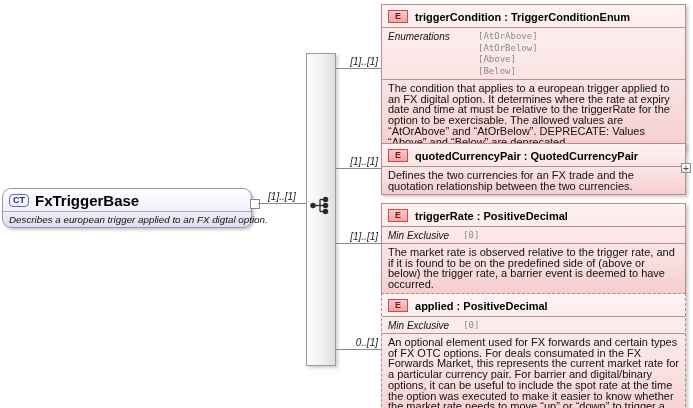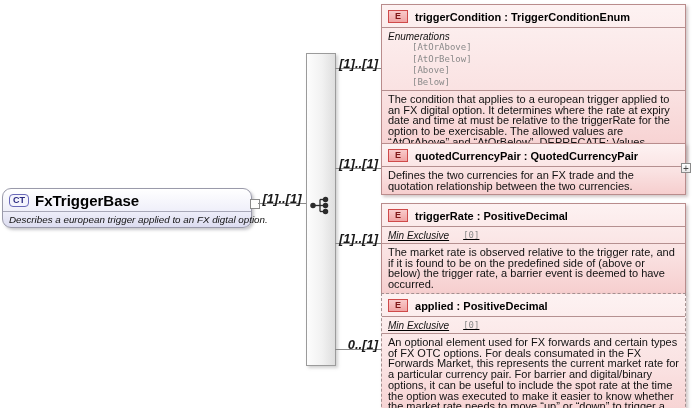--- a/index.html
+++ b/index.html
@@ -3,21 +3,21 @@
 <meta charset="utf-8">
 <style>
   html,body{margin:0;padding:0;background:#fff;}
   #stage{
     position:relative;width:693px;height:408px;background:#ffffff;
     font-family:"Liberation Sans",sans-serif;overflow:hidden;
   }
   
   .hline{position:absolute;height:0;border-top:1px solid #8a8a8a;}
   .card-label{
-    position:absolute;font-size:13px;font-weight:bold;font-style:italic;
+    position:absolute;font-size:10px;font-weight:normal;font-style:italic;
     color:#1a1a1a;text-align:right;white-space:nowrap;
   }
   
   .ct-box{
     position:absolute;left:2px;top:188px;width:248px;height:38px;
     background:linear-gradient(to bottom,#ffffff 0%,#f0f0fa 55%,#dcdcf0 100%);
     border:1px solid #9a9aaa;border-radius:9px;
     box-shadow:2px 2px 3px rgba(130,130,140,.45);
   }
   .ct-title-row{display:flex;align-items:center;gap:6px;padding:3px 16px 2px 6px;
@@ -48,26 +48,26 @@
   }
   .el-box.optional{border-style:dashed;border-color:#a59090;}
   .el-title-row{display:flex;align-items:center;gap:7px;padding:4px 6px 3px 6px;
     border-bottom:1px solid #b59090;height:15px;}
   .e-badge{
     font-size:9px;font-weight:bold;color:#7e1515;text-align:center;
     background:linear-gradient(to bottom,#f9caca,#f0a4a4);
     border:1px solid #cf4a4a;padding:0 6px;line-height:11px;
   }
   .el-name{font-size:11px;font-weight:bold;color:#000;white-space:nowrap;}
-  .enum-section{display:flex;padding:3px 6px 2px 6px;border-bottom:1px solid #b59090;flex-direction:column;}
+  .enum-section{display:flex;padding:3px 6px 2px 6px;border-bottom:1px solid #b59090;}
   .enum-label{font-size:10px;font-style:italic;color:#111;width:66px;flex:none;}
   .enum-values{display:flex;flex-direction:column;gap:0;margin-left:24px;}
   .enum-val{font-family:"DejaVu Sans Mono",monospace;font-size:9px;color:#8a8a8a;line-height:11.5px;}
   .facet-row{display:flex;align-items:center;gap:14px;padding:2px 6px;
-    border-bottom:1px solid #b59090;height:12px;text-decoration:underline;}
+    border-bottom:1px solid #b59090;height:12px;}
   .facet-label{font-size:10px;font-style:italic;color:#111;}
   .facet-value{font-family:"DejaVu Sans Mono",monospace;font-size:9px;color:#8a8a8a;}
   .el-doc{font-size:11px;color:#111;padding:3px 6px;line-height:10.7px;}
   
   .plus-btn{
     position:absolute;left:681px;top:163px;width:10px;height:10px;
     background:linear-gradient(to bottom,#ffffff,#e8e8e8);
     border:1px solid #8a8a8a;font-size:10px;line-height:9px;text-align:center;
     color:#444;cursor:pointer;box-sizing:border-box;
   }

